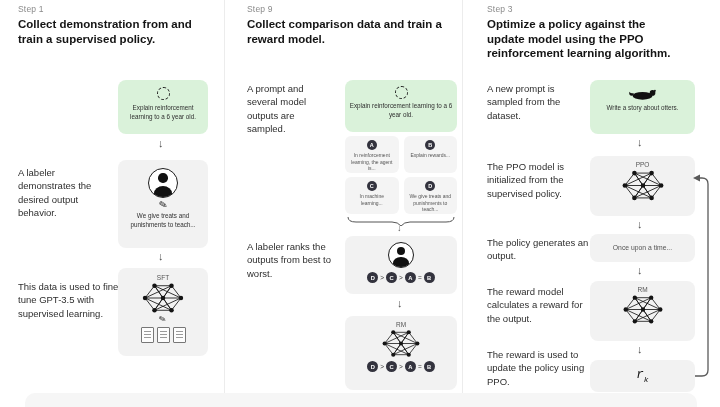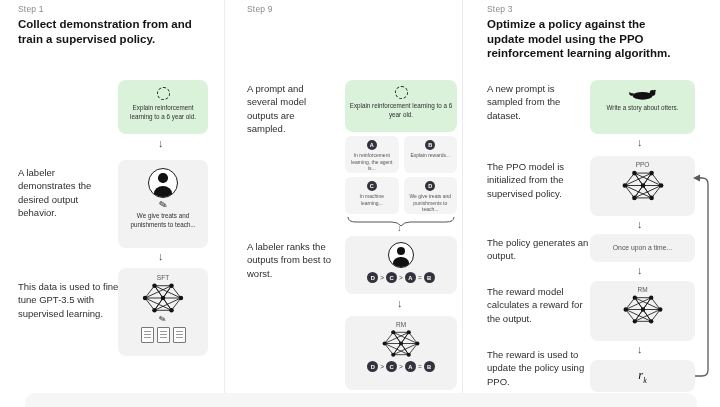--- a/index.html
+++ b/index.html
@@ -31,21 +31,21 @@
          background:repeating-linear-gradient(to bottom,#9a9a9a 0 1px,transparent 1px 3px);}
   .grid{position:absolute;display:grid;grid-template-columns:53.5px 53.5px;gap:4px 5px;}
   .cell{background:#f4f4f4;border-radius:6px;height:37px;display:flex;flex-direction:column;
         align-items:center;padding-top:4px;box-sizing:border-box;}
   .lc{width:10px;height:10px;border-radius:50%;background:#33333e;color:#fff;font-size:5.5px;
       font-weight:bold;display:flex;align-items:center;justify-content:center;flex:none;}
   .cell .tiny{font-size:5px;line-height:1.3;color:#555;text-align:center;margin-top:2px;padding:0 3px;}
   .rank{display:flex;align-items:center;gap:2px;margin-top:4px;}
   .rank .lc{width:11px;height:11px;font-size:5.8px;}
   .rank .sep{font-size:6.5px;color:#333;}
-  .rk{font-family:Liberation Serif, serif;font-style:italic;font-size:12.5px;color:#111;}
+  .rk{font-family:Liberation Mono, monospace;font-style:italic;font-size:12.5px;color:#111;}
   .rk sub{font-size:8px;}
   svg{display:block;}
 </style>
 </head>
 <body>
 
 <div class="canvas">
 
   <svg width="0" height="0" style="position:absolute">
     <symbol id="net" viewBox="0 0 44 36">
@@ -109,20 +109,21 @@
           </span>
           <span class="doc">
             <i></i>
           </span>
       </div>
     </div>
   </section>
 
   <section class="col" style="left:247px;width:215px">
     <div class="step">Step 9</div>
+    <h2 class="heading" style="width:200px">Collect comparison data and train a reward model.</h2>
 
     <p class="desc" style="top:82px;width:88px">A prompt and several model outputs are sampled.</p>
     <div class="box green" style="left:98px;top:80px;width:112px;height:52px;padding-top:6px">
       <div class="cycle"></div>
       <div class="caption" style="margin-top:3px">Explain reinforcement learning to a 6 year old.</div>
     </div>
 
     <div class="grid" style="left:98px;top:136px">
       <div class="cell">
         <div class="lc">A</div>

